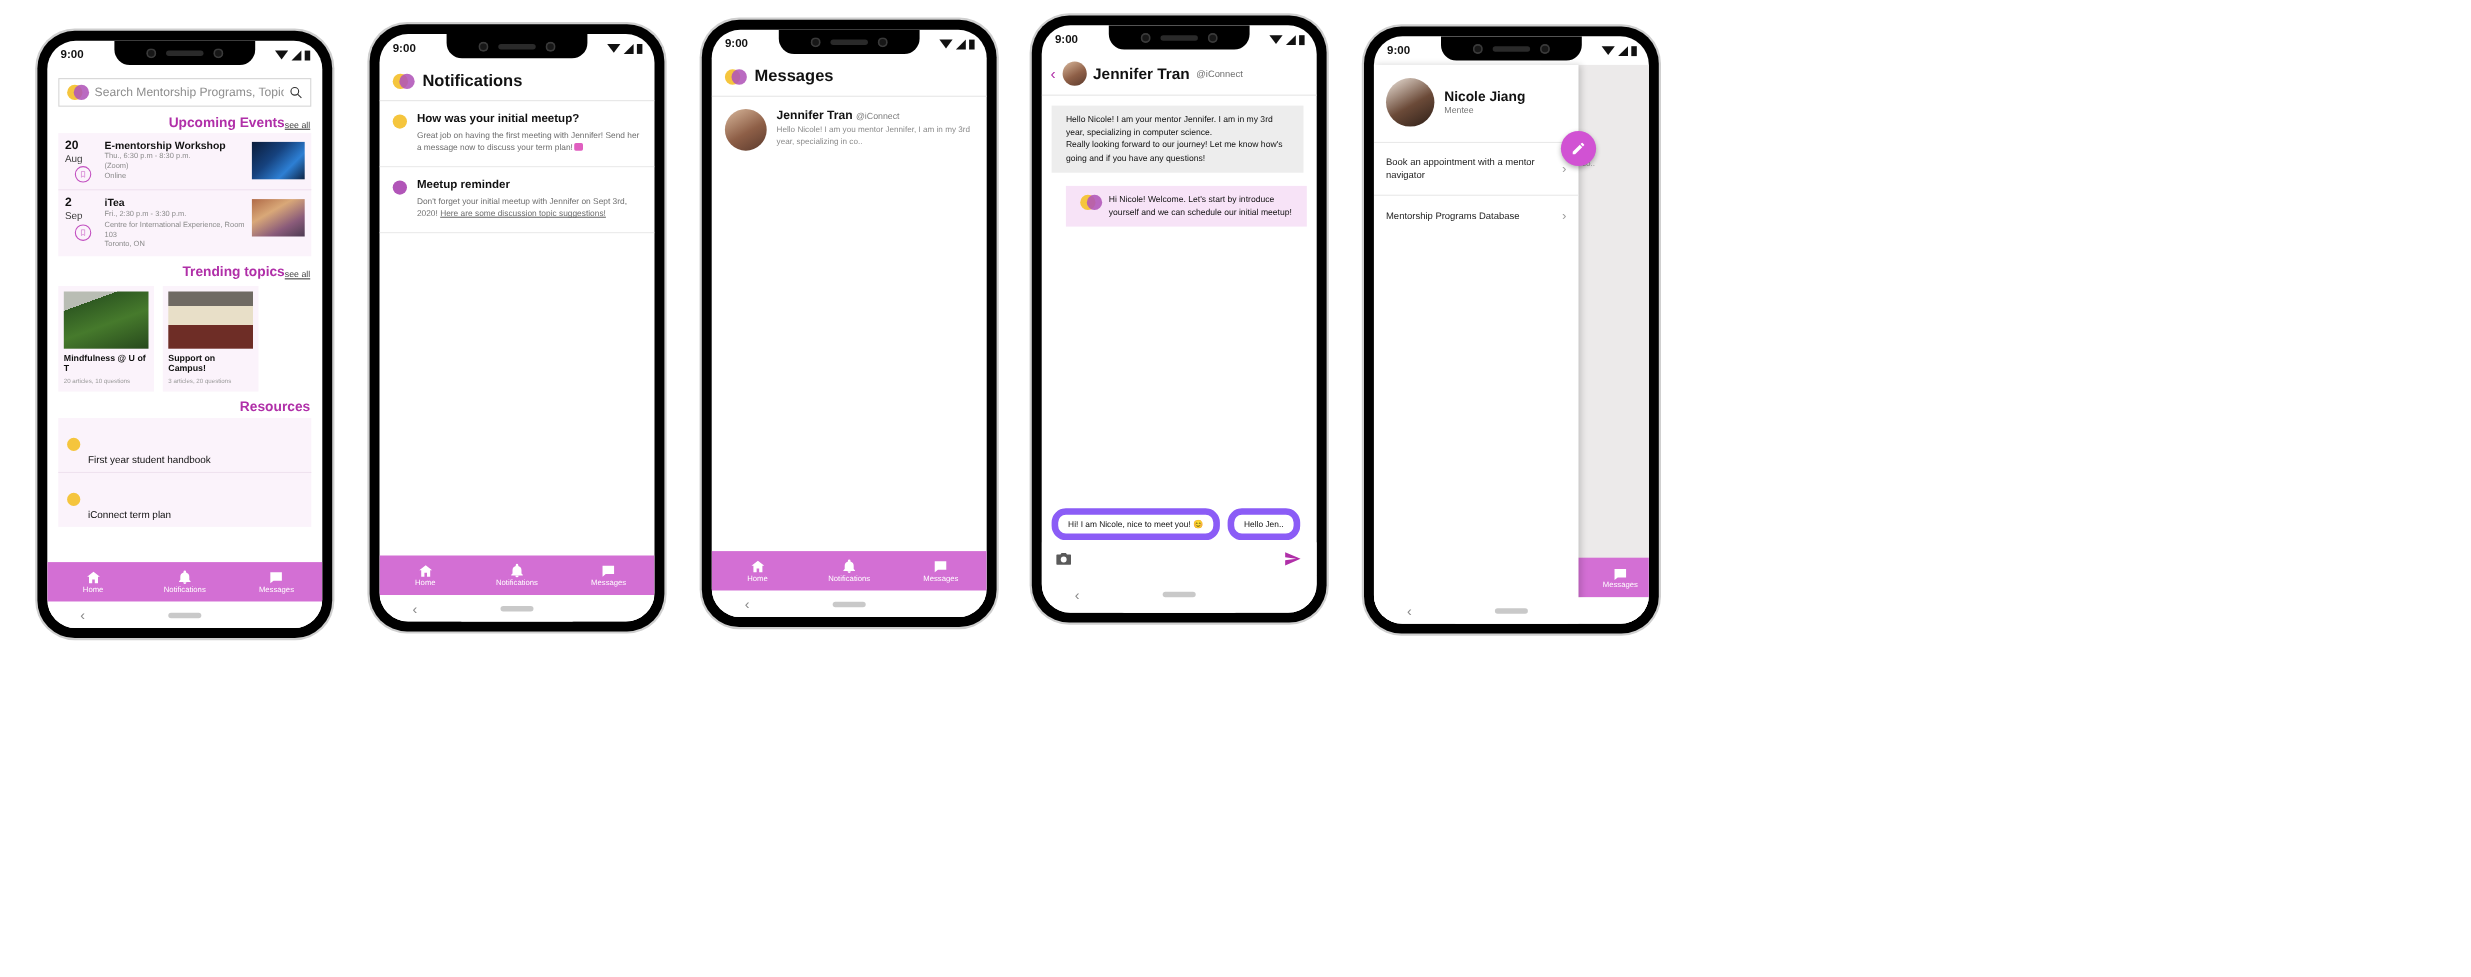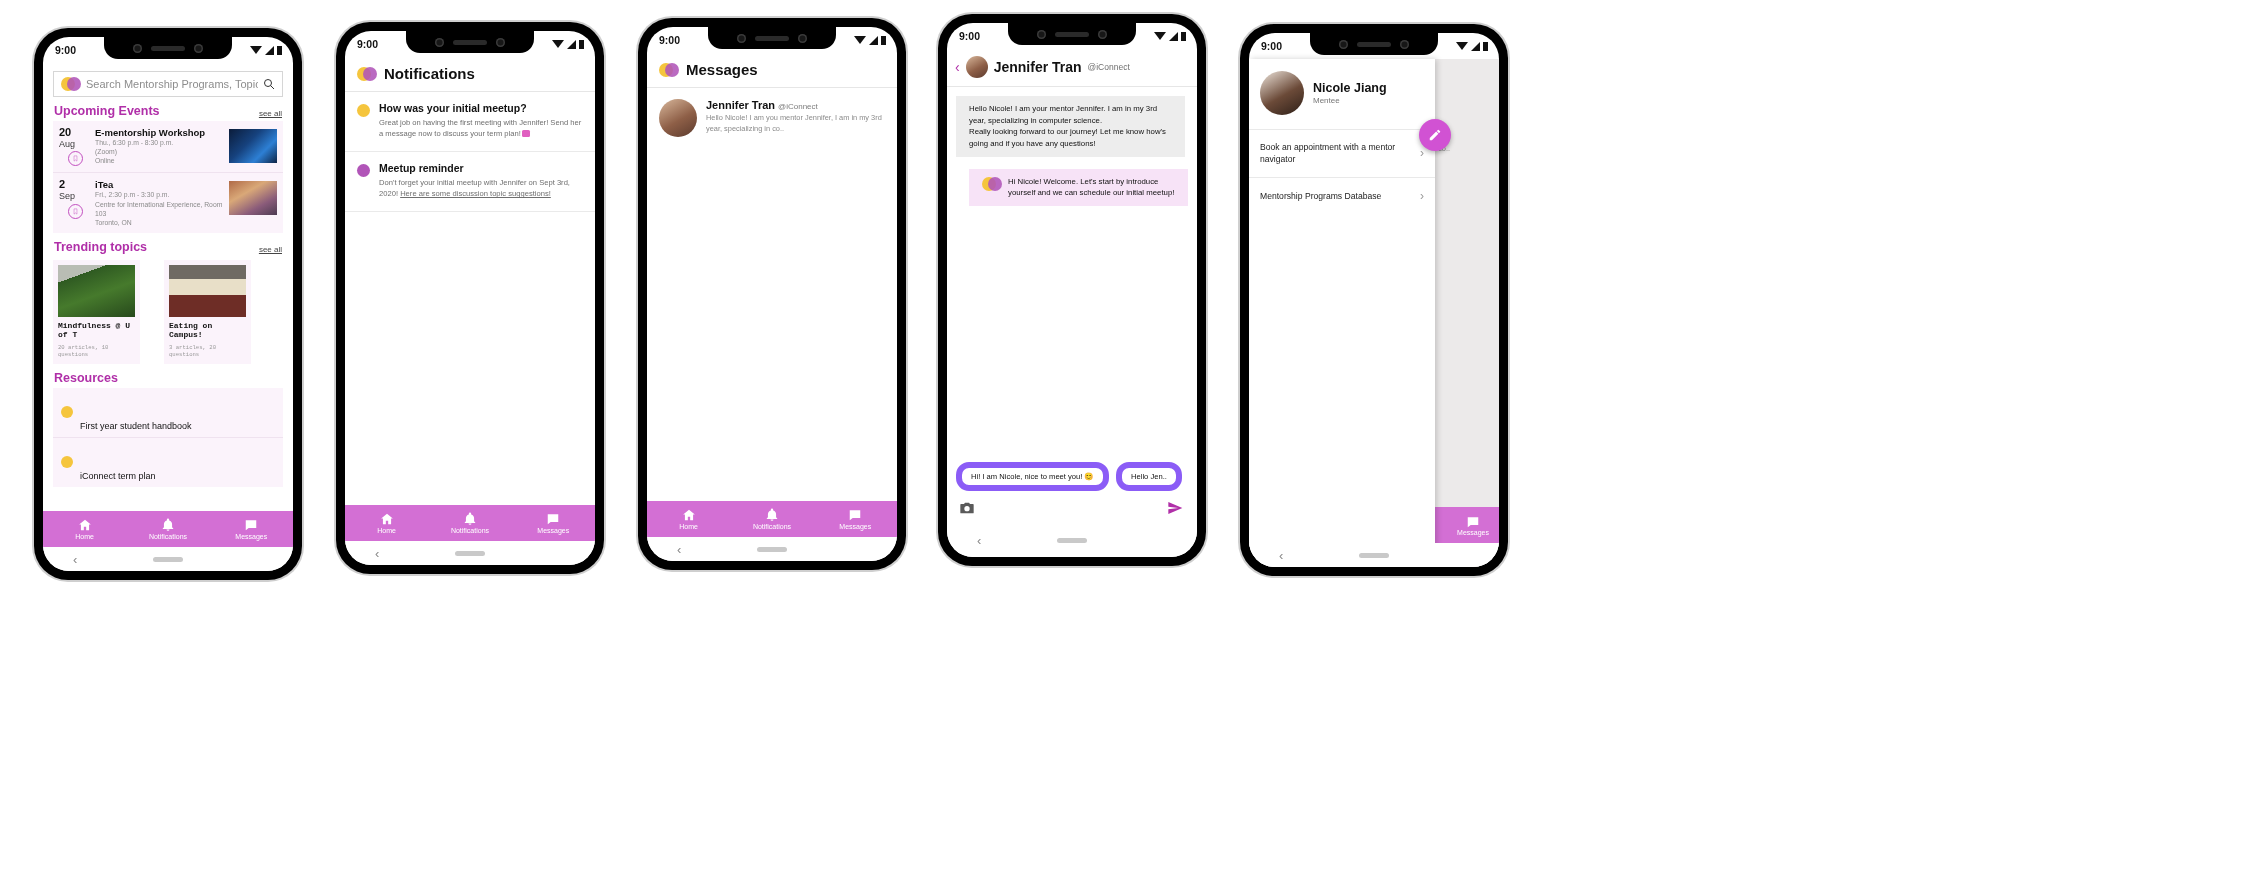--- a/index.html
+++ b/index.html
@@ -80,38 +80,38 @@
 
   
   #p1 { left:34px; top:28px; }
   .searchbar {
     margin:8px 10px 0 10px; height:26px; border:1px solid #d6d6d6; background:#fff;
     display:flex; align-items:center; gap:5px; padding:0 7px;
   }
   .searchbar .ph { flex:1; font-size:11px; color:#8d8d8d; white-space:nowrap; overflow:hidden; }
   .searchbar .mag { width:12px; height:12px; }
 
-  .rowhead { display:flex; align-items:flex-end; justify-content:space-between; padding:7px 11px 3px 11px; }
+  .rowhead { display:flex; align-items:flex-end; justify-content:flex-end; padding:7px 11px 3px 11px; }
   .rowhead h2 { font-size:12.5px; }
 
   .evcard { background:#fbf3fb; margin:0 10px; display:flex; align-items:flex-start; padding:6px 0 6px 6px; position:relative; }
   .evcard + .evcard { border-top:1px solid #efe2ef; }
   .ev-date { width:32px; text-align:left; flex:0 0 auto; }
   .ev-date .d { font-size:11px; font-weight:700; color:#111; line-height:1.05; }
   .ev-date .m { font-size:9px; color:#3a3a3a; line-height:1.2; }
   .ev-date .bk { margin:2px auto 0; width:15px; height:15px; border:1px solid #c24fc0; border-radius:50%; display:flex; align-items:center; justify-content:center; }
   .ev-date .bk svg { width:7px; height:7px; fill:none; stroke:#c24fc0; stroke-width:1.6; }
   .ev-body { flex:1; padding-left:4px; min-width:0; }
   .ev-body .t { font-size:9.5px; font-weight:700; color:#111; }
   .ev-body .l { font-size:6.8px; color:#8b8b8b; line-height:1.35; }
   .ev-thumb { width:48px; height:34px; flex:0 0 auto; margin:2px 6px 0 4px; background-size:cover; }
   .th-space { background:linear-gradient(135deg,#0b1c3a,#16427e 40%,#2d7fd4 70%,#0e2445); }
   .th-tea { background:linear-gradient(150deg,#b06a47,#d9a878 35%,#8a5b7a 70%,#4d3b52); }
 
-  .topics { display:flex; gap:24px; padding:3px 10px 0 10px;font-family:Liberation Mono, monospace; }
+  .topics { display:flex; gap:8px; padding:3px 10px 0 10px; }
   .tcard { width:87px; background:#fbf3fb; padding:5px 5px 6px 5px; flex:0 0 auto; }
   .tcard .img { width:100%; height:52px; background-size:cover; }
   .th-plant { background:linear-gradient(160deg,#b9bdb4 0 22%,#2f5a22 22%,#467a2c 55%,#27491c); }
   .th-truck { background:linear-gradient(180deg,#6f6a63 0 26%,#e8dfc8 26% 58%,#6e2d26 58%); }
   .th-doc { background:linear-gradient(180deg,#efeae0,#d8d2c4); }
   .tcard .cap { font-size:8px; font-weight:700; color:#111; margin-top:4px; line-height:1.18; }
   .tcard .sub { font-size:5.6px; color:#9a9a9a; margin-top:4px; }
 
   .res-item { display:flex; align-items:center; gap:7px; background:#fbf3fb; margin:0 10px; padding:6px 8px; }
   .res-item + .res-item { border-top:1px solid #efe2ef; }
@@ -264,21 +264,21 @@
       </div>
 
       <div class="topics">
         <div class="tcard">
           <div class="img th-plant"></div>
           <div class="cap">Mindfulness @ U of T</div>
           <div class="sub">20 articles, 10 questions</div>
         </div>
         <div class="tcard">
           <div class="img th-truck"></div>
-          <div class="cap">Eating on Campus!</div>
+          <div class="cap">Support on Campus!</div>
           <div class="sub">3 articles, 20 questions</div>
         </div>
       </div>
 
       <div class="rowhead">
         <h2 class="sec-title">Resources</h2>
       </div>
       <div class="res-item">
         <span class="dot"></span>
         <span class="txt">First year student handbook</span>

